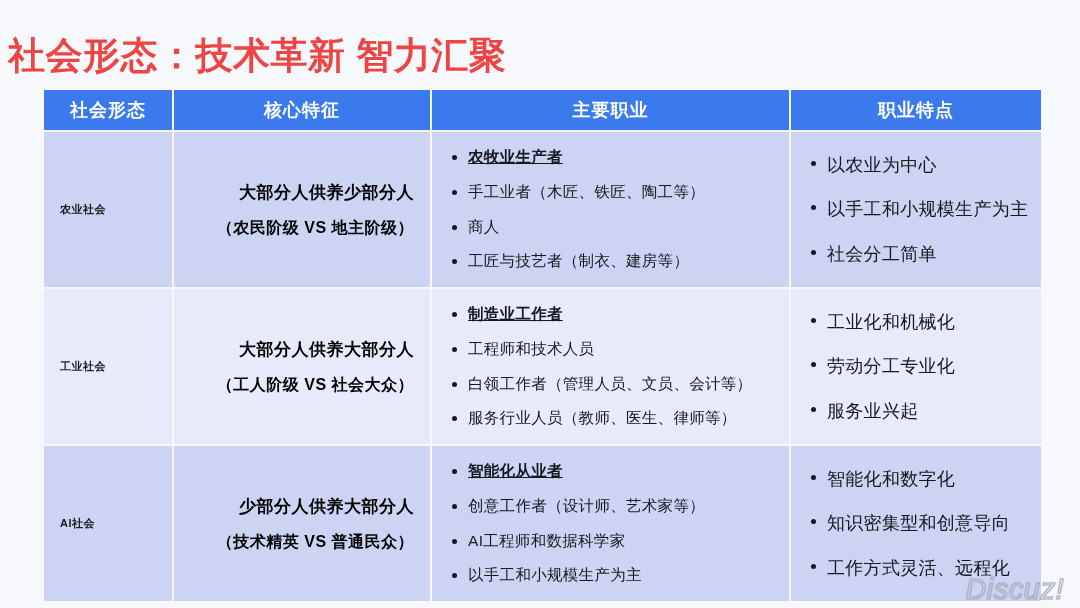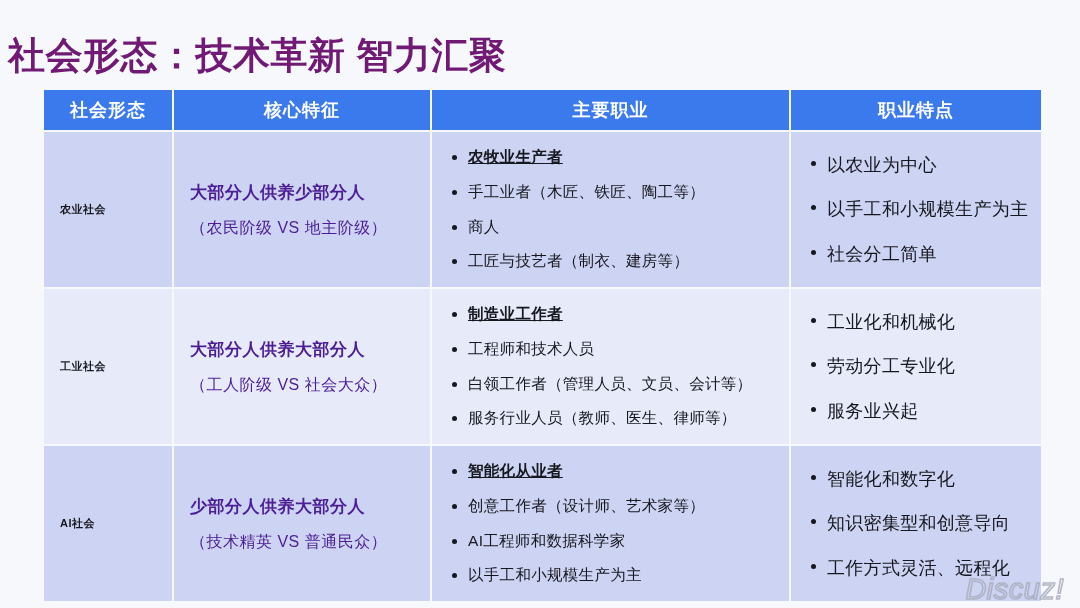--- a/index.html
+++ b/index.html
@@ -16,21 +16,21 @@
     -webkit-font-smoothing: antialiased;
   }
 
   
   #slide-title {
     position: absolute;
     left: 8px;
     top: 6px;
     font-size: 37px;
     font-weight: 700;
-    color: #701a75;
+    color: #ef4444;
     letter-spacing: 0.5px;
     line-height: 1.35;
     white-space: nowrap;
   }
 
   
   #comparison-table {
     position: absolute;
     left: 42px;
     top: 88px;
@@ -75,32 +75,32 @@
   .society-name {
     text-align: left;
     font-size: 11px;
     font-weight: 700;
     color: #16181f;
     letter-spacing: 0.5px;
   }
 
   
   .trait {
-    text-align: left;
-    color: #4c1d95;
+    text-align: right;
+    color: #000000;
   }
   .trait-main {
     font-size: 17px;
     font-weight: 700;
     letter-spacing: 0.5px;
     margin-bottom: 14px;
   }
   .trait-sub {
     font-size: 16px;
-    font-weight: 400;
+    font-weight: 700;
     letter-spacing: 0.5px;
   }
 
   
   ul.bullets {
     list-style: none;
     margin: 0;
     padding: 0;
   }
   ul.bullets li {

